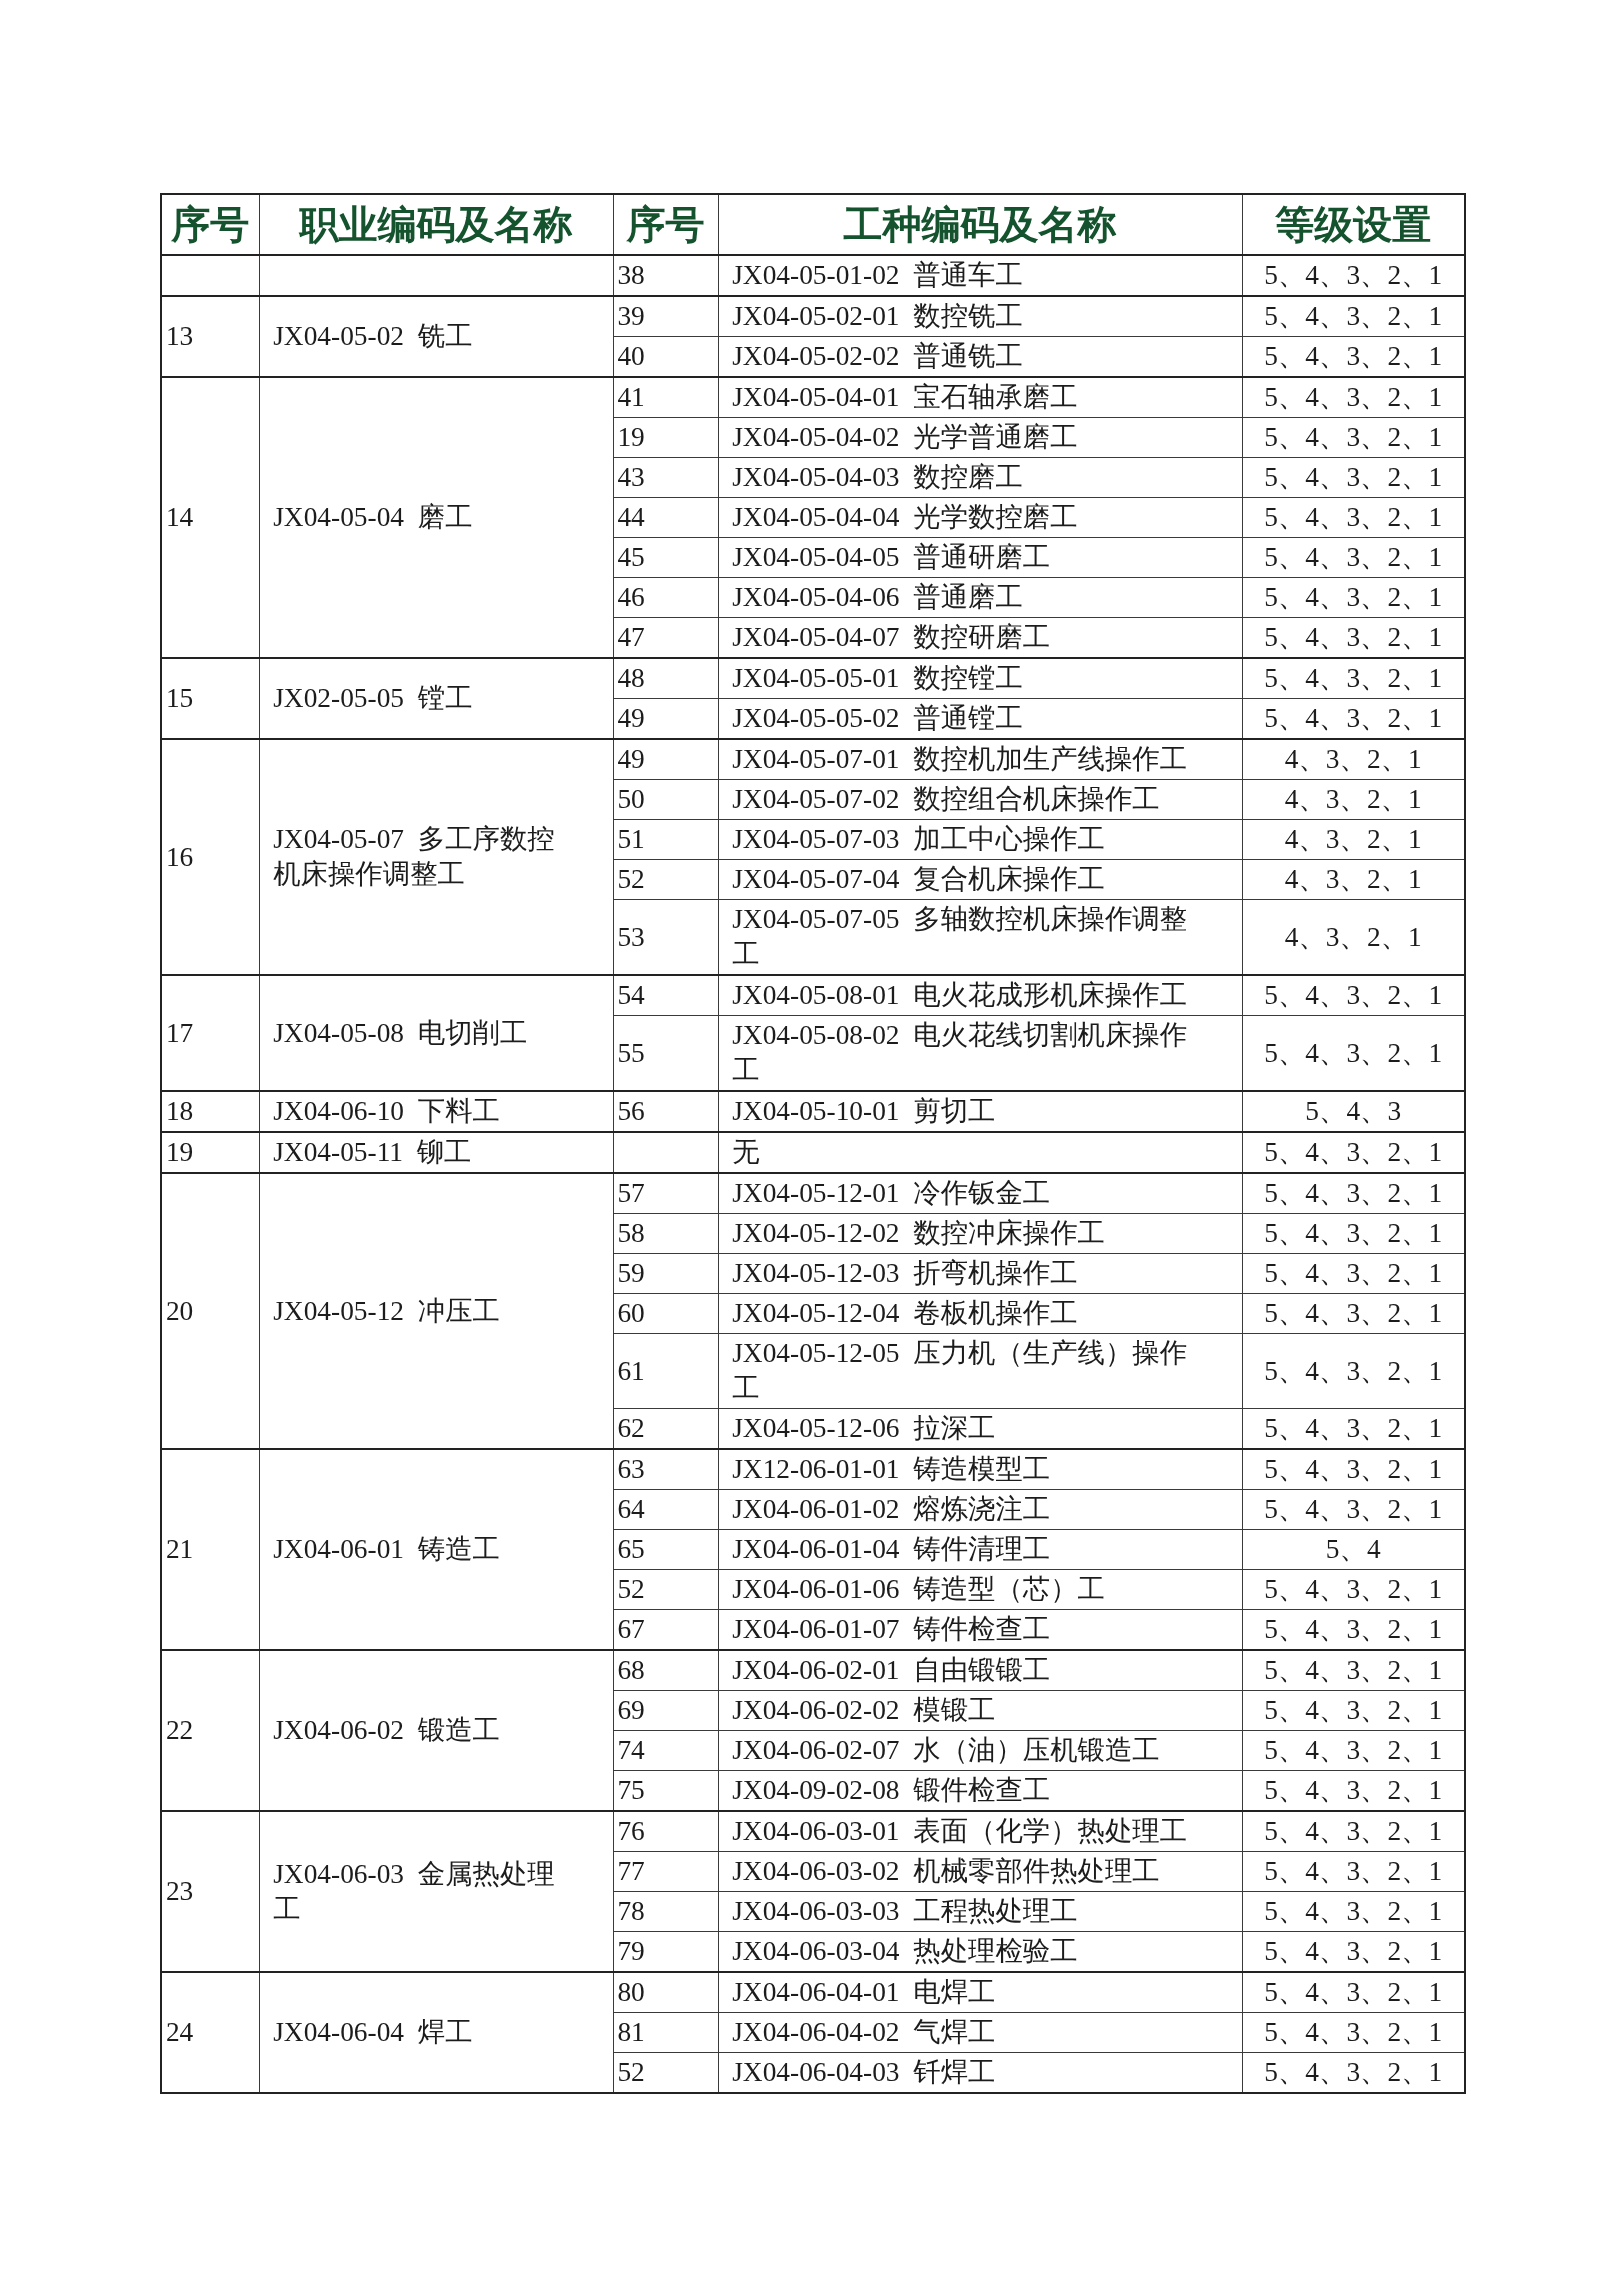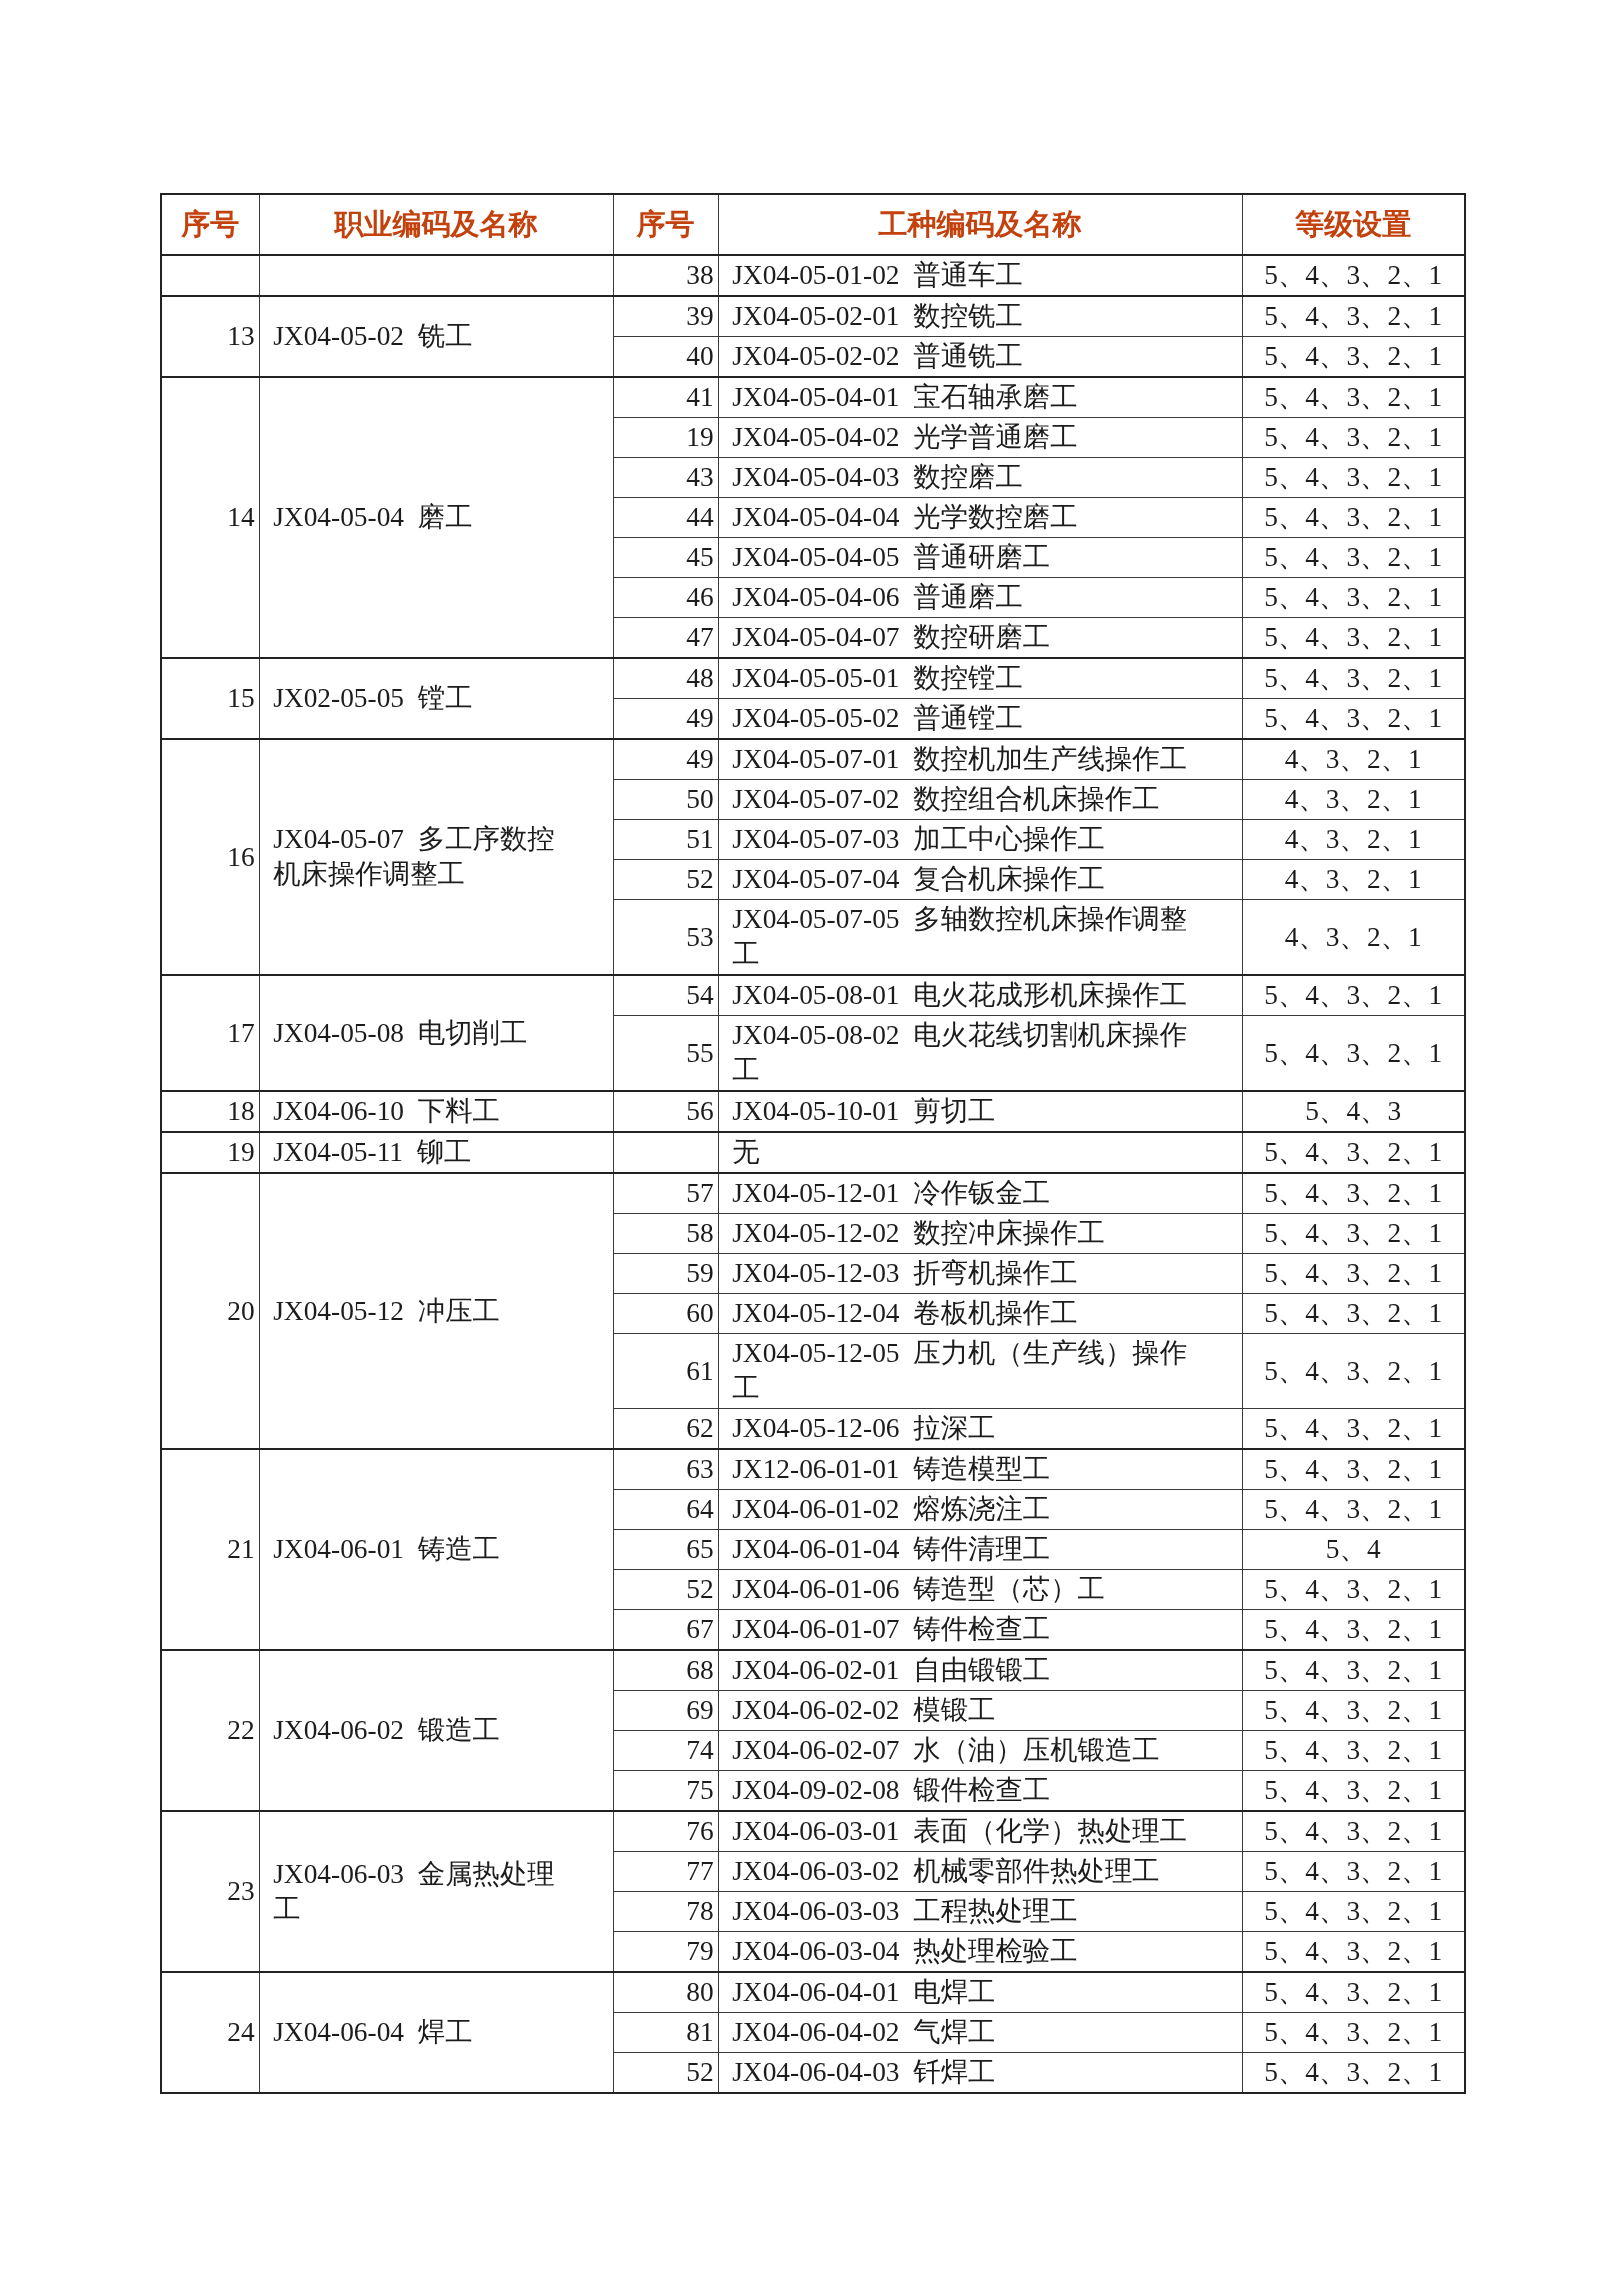--- a/index.html
+++ b/index.html
@@ -24,42 +24,42 @@
     table-layout: fixed;
     border: 2px solid #222222;
   }
   .doc-table th,
   .doc-table td {
     border: 1px solid #3a3a3a;
     box-sizing: border-box;
   }
   .doc-table thead th {
     height: 61px;
-    font-size: 29px;
+    font-size: 39px;
     font-weight: 700;
-    color: #c2410c;
+    color: #14532d;
     text-align: center;
     vertical-align: middle;
     padding: 0 3.9px;
     border-bottom: 2px solid #222222;
     white-space: pre-wrap;
   }
   .doc-table td {
     height: 35px;
     font-size: 27.4px;
     line-height: 35px;
     color: #1c1c1c;
     vertical-align: middle;
     padding: 2px 13.7px;
     white-space: pre-wrap;
     text-align: left;
   }
   .doc-table td.col-seq,
   .doc-table td.col-no {
-    text-align: right;
+    text-align: left;
     padding: 2px 3.9px;
     margin-left: 12px;
   }
   .doc-table td.col-levels {
     text-align: center;
     padding: 2px 7.8px;
     font-family: Liberation Serif, serif;
   }
   .doc-table tr.group-start td {
     border-top: 2px solid #222222;

